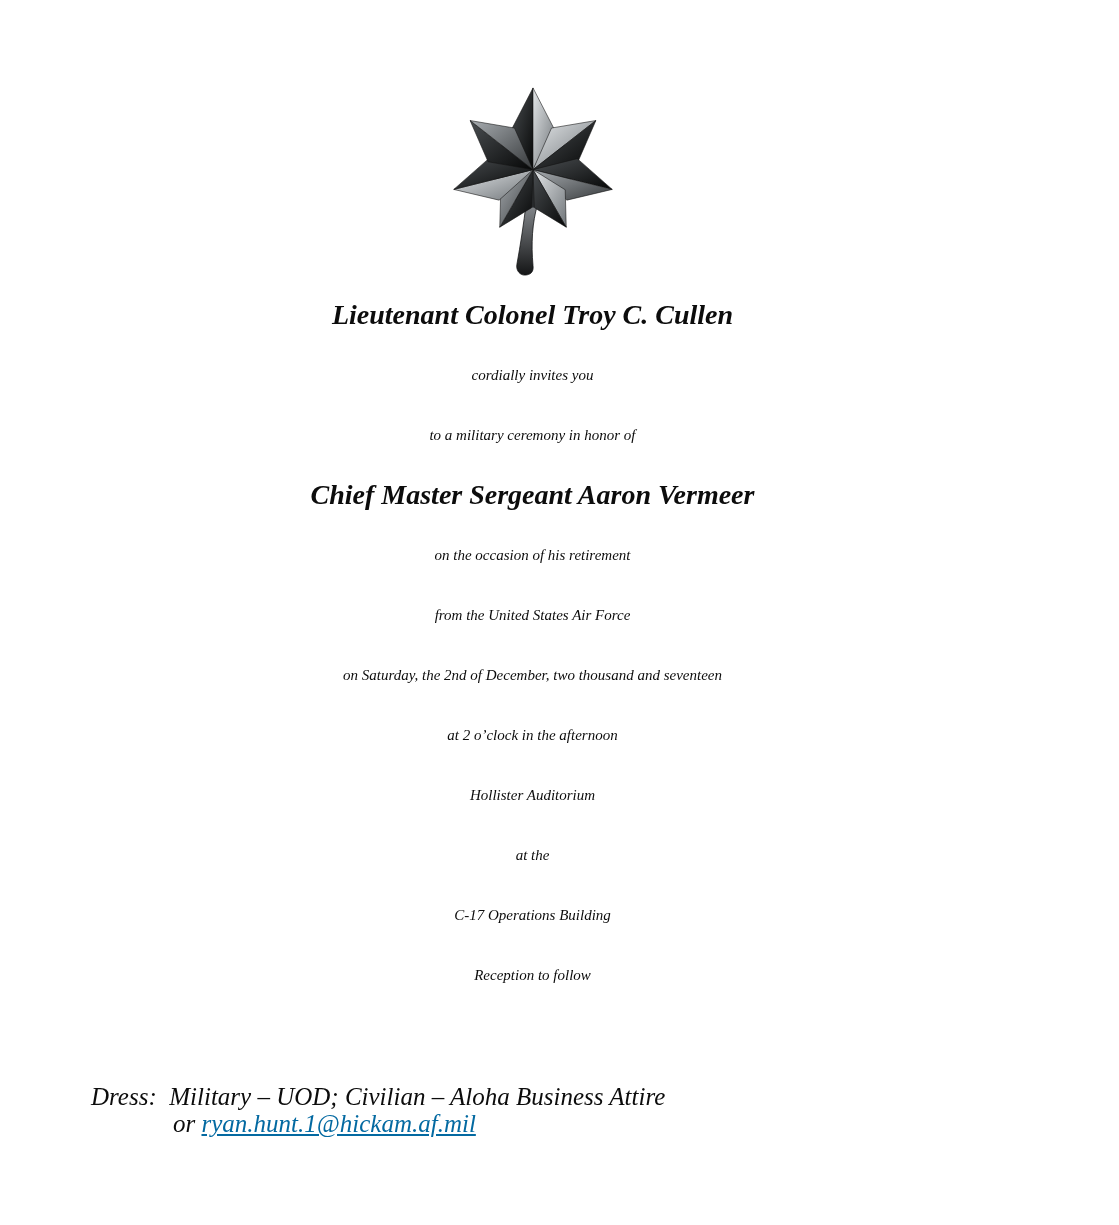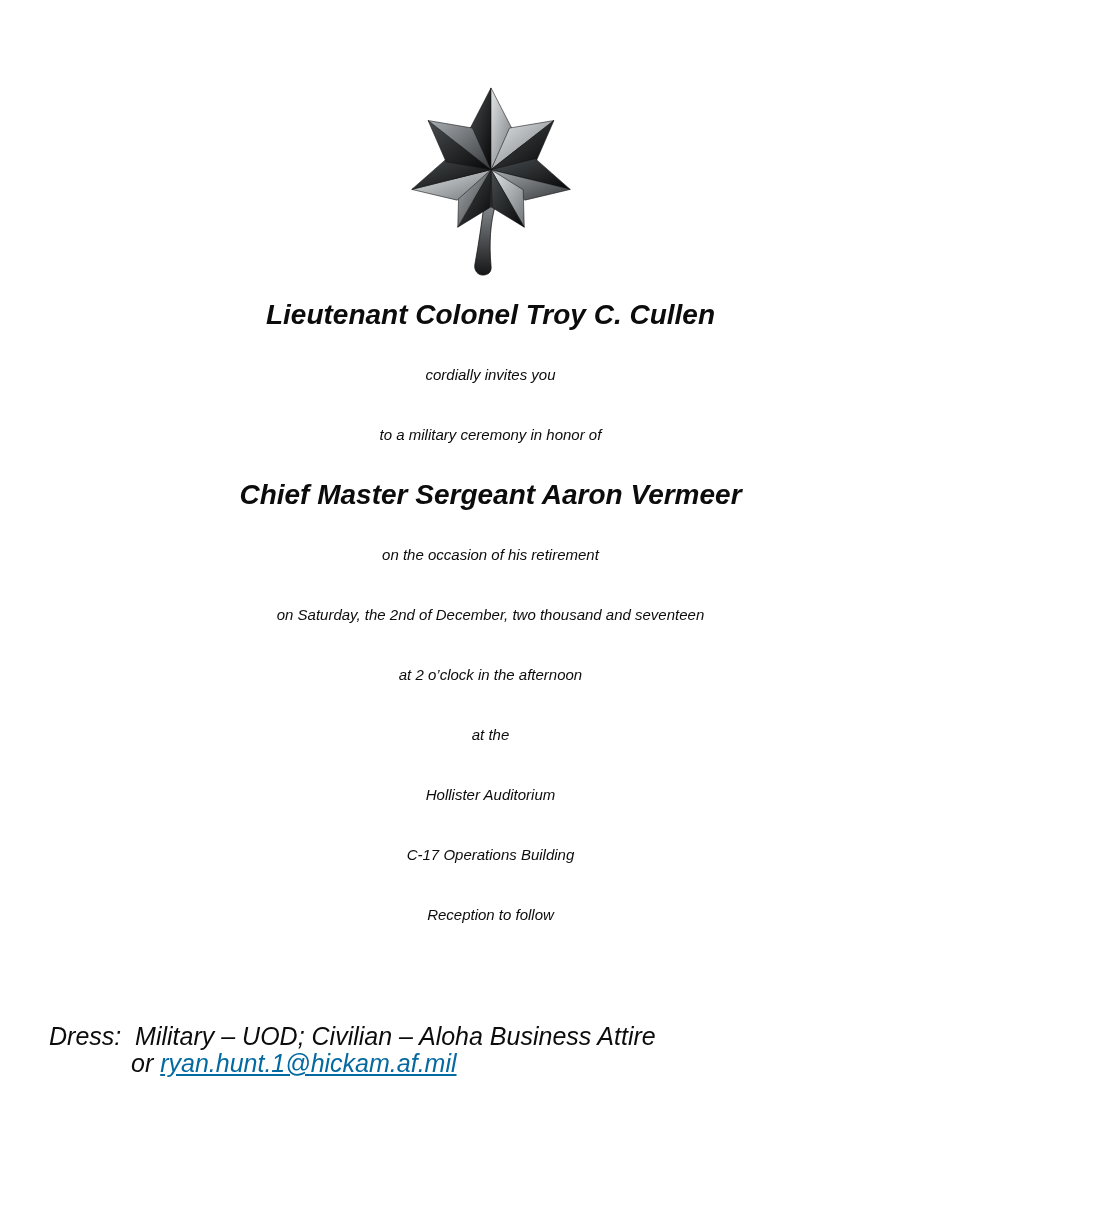--- a/index.html
+++ b/index.html
@@ -1,23 +1,24 @@
 <!DOCTYPE html>
 <html><head>
 <meta charset="utf-8">
 <style>
   html, body { margin: 0; padding: 0; background: #ffffff; }
   .page {
     position: relative;
     width: 981px;
     height: 1225px;
     background: #ffffff;
-    font-family: Liberation Sans, sans-serif;
+    font-family: Liberation Serif, serif;
     color: #0c0c0c;
     overflow: hidden;
+    margin-left: 42px;
   }
   .insignia-wrap {
     padding-top: 82px;
     display: flex;
     justify-content: center;
   }
   .invitation {
     margin-top: 3px;
     text-align: center;
     font-style: italic;
@@ -102,24 +103,25 @@
       <polygon points="100,92 33.8,40.3 80.5,48.2" fill="url(#lgMid)" stroke="#141414" stroke-width="0.6"></polygon>
     </svg>
   </div>
 
   <div class="invitation">
     <p class="bold">Lieutenant Colonel Troy C. Cullen</p>
     <p>cordially invites you</p>
     <p>to a military ceremony in honor of</p>
     <p class="bold">Chief Master Sergeant Aaron Vermeer</p>
     <p>on the occasion of his retirement</p>
+    <p>from the United States Air Force</p>
     <p>on Saturday, the 2nd of December, two thousand and seventeen</p>
     <p>at 2 o’clock in the afternoon</p>
+    <p>Hollister Auditorium</p>
     <p>at the</p>
-    <p>Hollister Auditorium</p>
     <p>C-17 Operations Building</p>
     <p>Reception to follow</p>
   </div>
 
   <div class="details">
     <p>Dress:  Military – UOD; Civilian – Aloha Business Attire</p>
     <p class="indent"><span>or </span><a class="link">ryan.hunt.1@hickam.af.mil</a></p>
   </div>
 
 </div>

